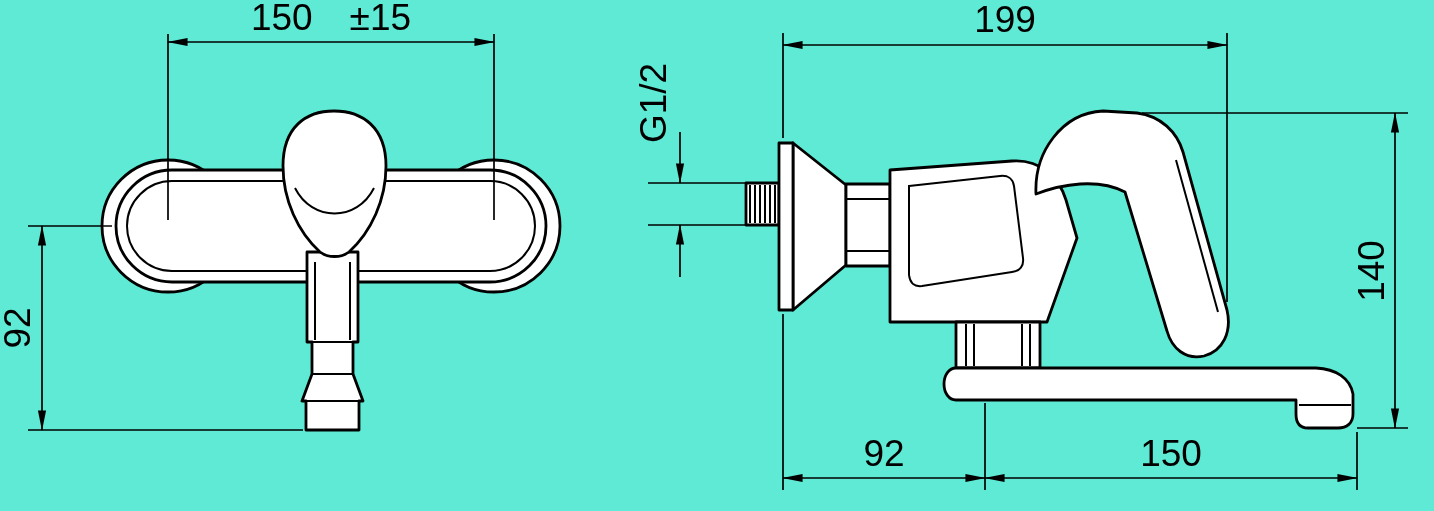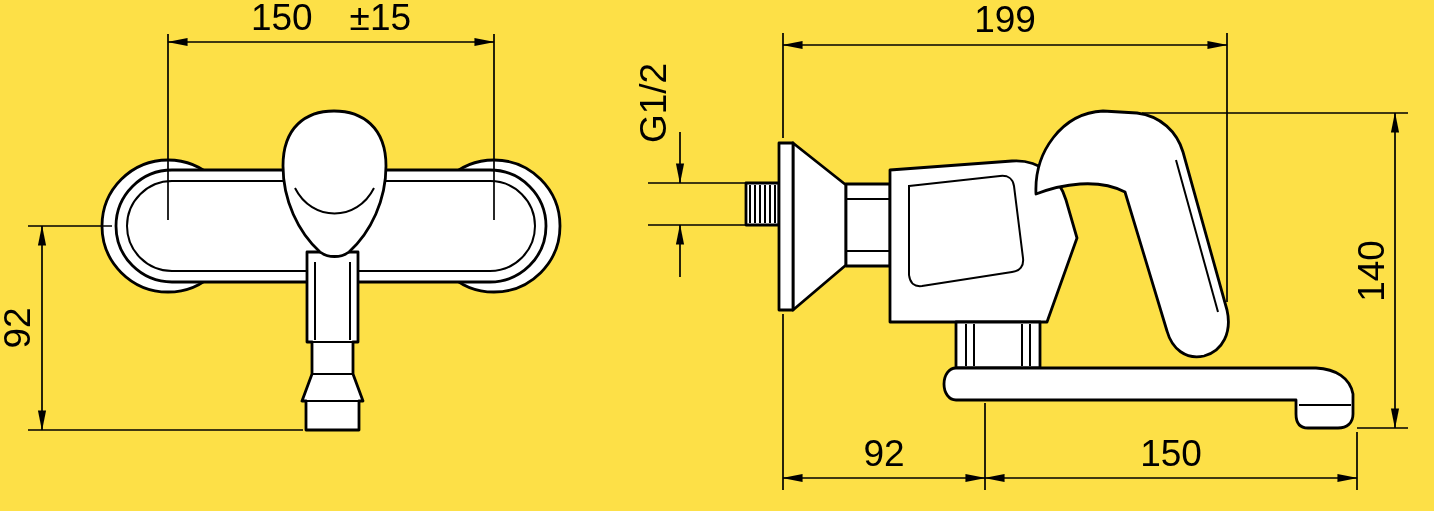--- a/index.html
+++ b/index.html
@@ -1,16 +1,16 @@
 <!DOCTYPE html>
 <html><head>
 <meta charset="utf-8">
 <style>
   html,body{margin:0;padding:0;background:#ffffff;}
-  .canvas{width:1434px;height:511px;background:#fde047;position:relative;overflow:hidden;}
+  .canvas{width:1434px;height:511px;background:#5eead4;position:relative;overflow:hidden;}
   svg{display:block;}
   .obj{fill:#ffffff;stroke:#000000;stroke-width:2.8;stroke-linejoin:round;}
   .detail{fill:none;stroke:#000000;stroke-width:2;stroke-linecap:butt;}
   .dim{fill:none;stroke:#000000;stroke-width:1.7;}
   .lbl{font-family:"Liberation Sans",sans-serif;font-size:37px;fill:#000000;stroke:none;text-anchor:middle;}
 </style>
 </head>
 <body>
 
 <div class="canvas">

